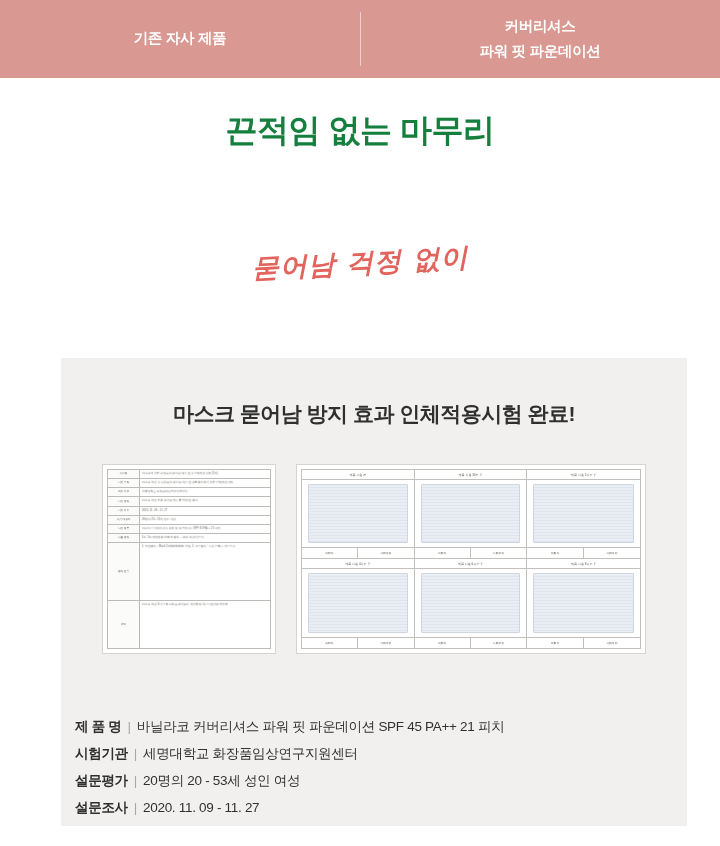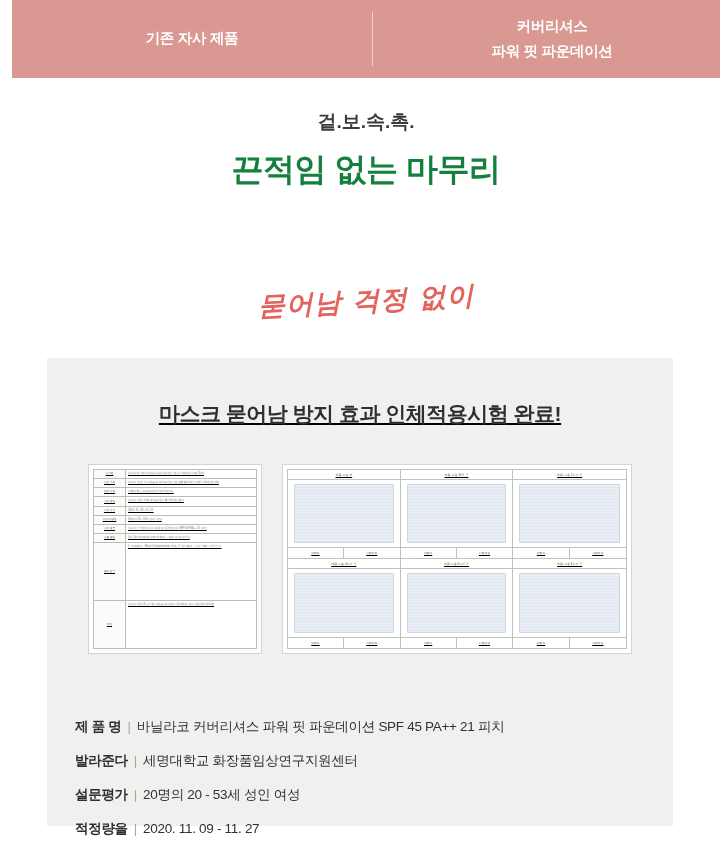--- a/index.html
+++ b/index.html
@@ -8,21 +8,20 @@
     height: 846px;
     background: #ffffff;
     font-family: "Liberation Sans", sans-serif;
     overflow: hidden;
   }
   .page {
     position: relative;
     width: 720px;
     height: 846px;
     background: #ffffff;
-    padding-left: 12px;
   }
 
   
   .top-bar {
     display: flex;
     width: 720px;
     height: 78px;
     background: #d99892;
     color: #ffffff;
   }
@@ -82,26 +81,25 @@
     font-size: 27px;
     font-style: italic;
     font-weight: 700;
     letter-spacing: 1px;
     transform: rotate(-3deg);
   }
 
   
   .panel {
     position: absolute;
-    left: 47px;
+    left: 61px;
     top: 358px;
     width: 626px;
     height: 468px;
     background: #f1f0ee;
-    text-decoration: underline;
   }
   .panel-title {
     text-align: center;
     font-size: 21px;
     font-weight: 700;
     color: #2f2f2f;
     letter-spacing: -0.5px;
     padding-top: 42px;
   }
 
@@ -206,21 +204,21 @@
   }
   .sb-foot div:last-child { border-right: none; }
 
   
   .specs {
     position: absolute;
     left: 75px;
     top: 718px;
     display: flex;
     flex-direction: column;
-    gap: 16px;
+    gap: 9px;
   }
   .spec-row {
     display: flex;
     align-items: baseline;
     font-size: 13.5px;
     color: #2f2f2f;
     letter-spacing: -0.3px;
   }
   .spec-key {
     font-weight: 700;
@@ -245,21 +243,20 @@
     <div class="top-cell">
       <span>기존 자사 제품</span>
     </div>
     <div class="top-cell">
       <span>커버리셔스</span>
       <span>파워 핏 파운데이션</span>
     </div>
   </div>
 
   <div class="headline">
-    <div class="small">겉.보.속.촉.</div>
     <div class="big">끈적임 없는 마무리</div>
   </div>
 
   <div class="script-line">묻어남 걱정 없이</div>
 
   <div class="panel">
     <div class="panel-title">마스크 묻어남 방지 효과 인체적용시험 완료!</div>
 
     <div class="docs">
 
@@ -393,29 +390,29 @@
     </div>
   </div>
 
   <div class="specs">
     <div class="spec-row">
       <span class="spec-key">제 품 명</span>
       <span class="spec-sep">|</span>
       <span class="spec-val">바닐라코 커버리셔스 파워 핏 파운데이션 SPF 45 PA++ 21 피치</span>
     </div>
     <div class="spec-row">
-      <span class="spec-key">발라준다</span>
+      <span class="spec-key">시험기관</span>
       <span class="spec-sep">|</span>
       <span class="spec-val">세명대학교 화장품임상연구지원센터</span>
     </div>
     <div class="spec-row">
       <span class="spec-key">설문평가</span>
       <span class="spec-sep">|</span>
       <span class="spec-val">20명의 20 - 53세 성인 여성</span>
     </div>
     <div class="spec-row">
-      <span class="spec-key">적정량을</span>
+      <span class="spec-key">설문조사</span>
       <span class="spec-sep">|</span>
       <span class="spec-val">2020. 11. 09 - 11. 27</span>
     </div>
   </div>
 
 </div>
 
 </body></html>

